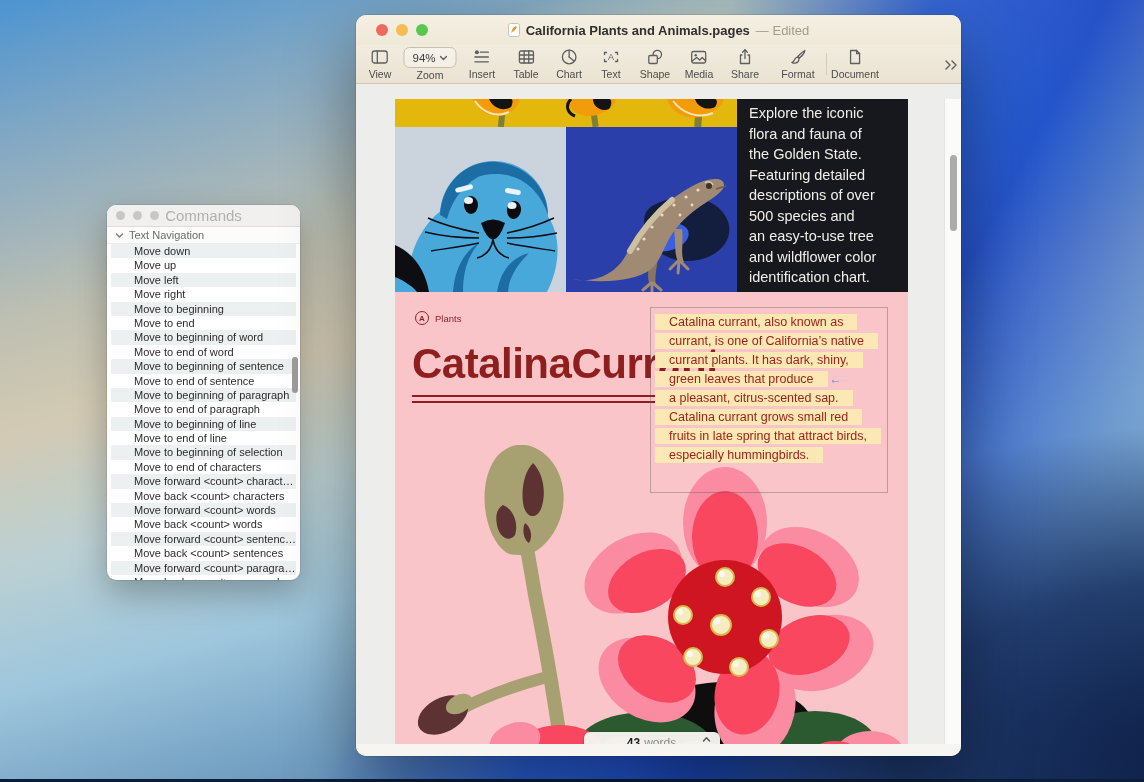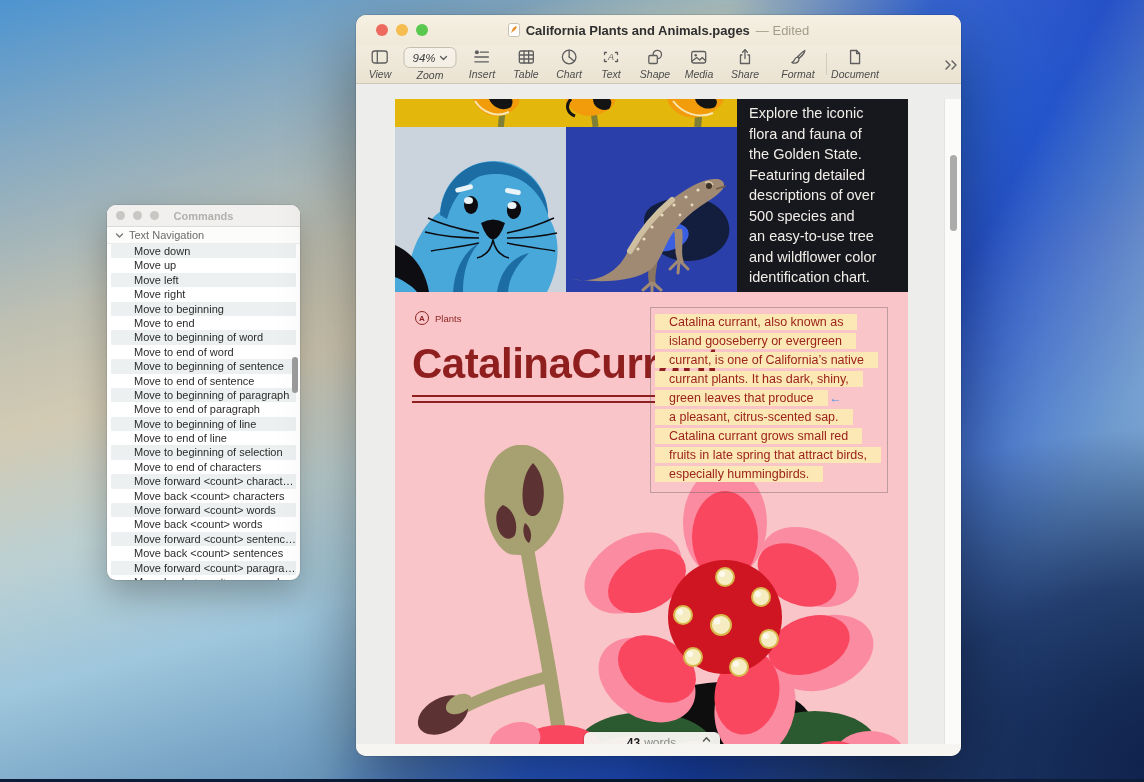--- a/index.html
+++ b/index.html
@@ -29,21 +29,21 @@
     box-shadow:0 0 0 .5px rgba(0,0,0,.15), 0 14px 34px rgba(0,0,0,.28);
     font-size:11px; color:#2b2b2b;
   }
   .cmd-titlebar {
     position:relative; height:22px; background:#f1f0ef; border-bottom:1px solid #dddcda;
     display:flex; align-items:center; padding:0 9px;
   }
   .cmd-titlebar .dot { width:9px; height:9px; background:#c9c7c4; }
   .cmd-title {
     position:absolute; left:0; right:0; text-align:center;
-    color:#b2b0ac; font-size:11px; font-weight:700;
+    color:#b2b0ac; font-size:15px; font-weight:400;
   }
   .cmd-section {
     height:17px; display:flex; align-items:center; gap:5px; padding:0 8px;
     color:#6c6c6c; border-bottom:1px solid #ececea; background:#fcfcfb;
   }
   .cmd-section svg { flex:0 0 auto; }
   .cmd-list { position:relative; }
   .cmd-row {
     height:14.4px; line-height:14.4px; padding-left:23px; white-space:nowrap;
     overflow:hidden; border-radius:1px; margin:0 4px;
@@ -72,21 +72,21 @@
   .pg-title .doc-title { font-weight:700; }
   .pg-title .edited { color:#a49c8b; font-weight:400; }
   .pg-toolbar {
     position:relative; height:39px;
     background:linear-gradient(#f2ecdf, #eae3d2);
     border-bottom:1px solid #cfc8b7;
   }
   .tb-btn {
     position:absolute; top:2px; transform:translateX(-50%);
     display:flex; flex-direction:column; align-items:center; gap:1px;
-    color:#4c4c4c; font-size:10.5px; white-space:nowrap;font-style:italic;
+    color:#4c4c4c; font-size:10.5px; white-space:nowrap;
   }
   .tb-btn svg { display:block; }
   .tb-icon-stroke { stroke:#5e5e5e; fill:none; stroke-width:1.3; stroke-linecap:round; stroke-linejoin:round; }
   .zoom-pill {
     display:flex; align-items:center; gap:4px; height:21px; padding:0 8px;
     border:1px solid #c6bfae; border-radius:6px; background:rgba(255,255,255,.35);
     font-size:11.5px; color:#3c3c3c;
   }
   .tb-divider { position:absolute; top:8px; width:1px; height:22px; background:#d3ccbc; }
   .tb-overflow { position:absolute; top:12px; transform:translateX(-50%); }
@@ -518,21 +518,20 @@
             <span class="h-line">
               
             <span class="h-line"><span>Catalina</span></span><span class="h-line"><span>Currant</span></span></span>
           </h1>
 
           <div class="text-frame">
             <div>
 
                 <div class="para-line"><span class="hl">Catalina currant, also known as</span><span class="ret"></span></div>
 
-                <div class="para-line"><span class="hl">island gooseberry or evergreen</span><span class="ret"></span></div>
 
                 <div class="para-line"><span class="hl">currant, is one of California’s native</span><span class="ret"></span></div>
 
                 <div class="para-line"><span class="hl">currant plants. It has dark, shiny,</span><span class="ret"></span></div>
 
                 <div class="para-line"><span class="hl">green leaves that produce</span><span class="ret">←</span></div>
 
                 <div class="para-line"><span class="hl">a pleasant, citrus-scented sap.</span><span class="ret"></span></div>
 
                 <div class="para-line"><span class="hl">Catalina currant grows small red</span><span class="ret"></span></div>

